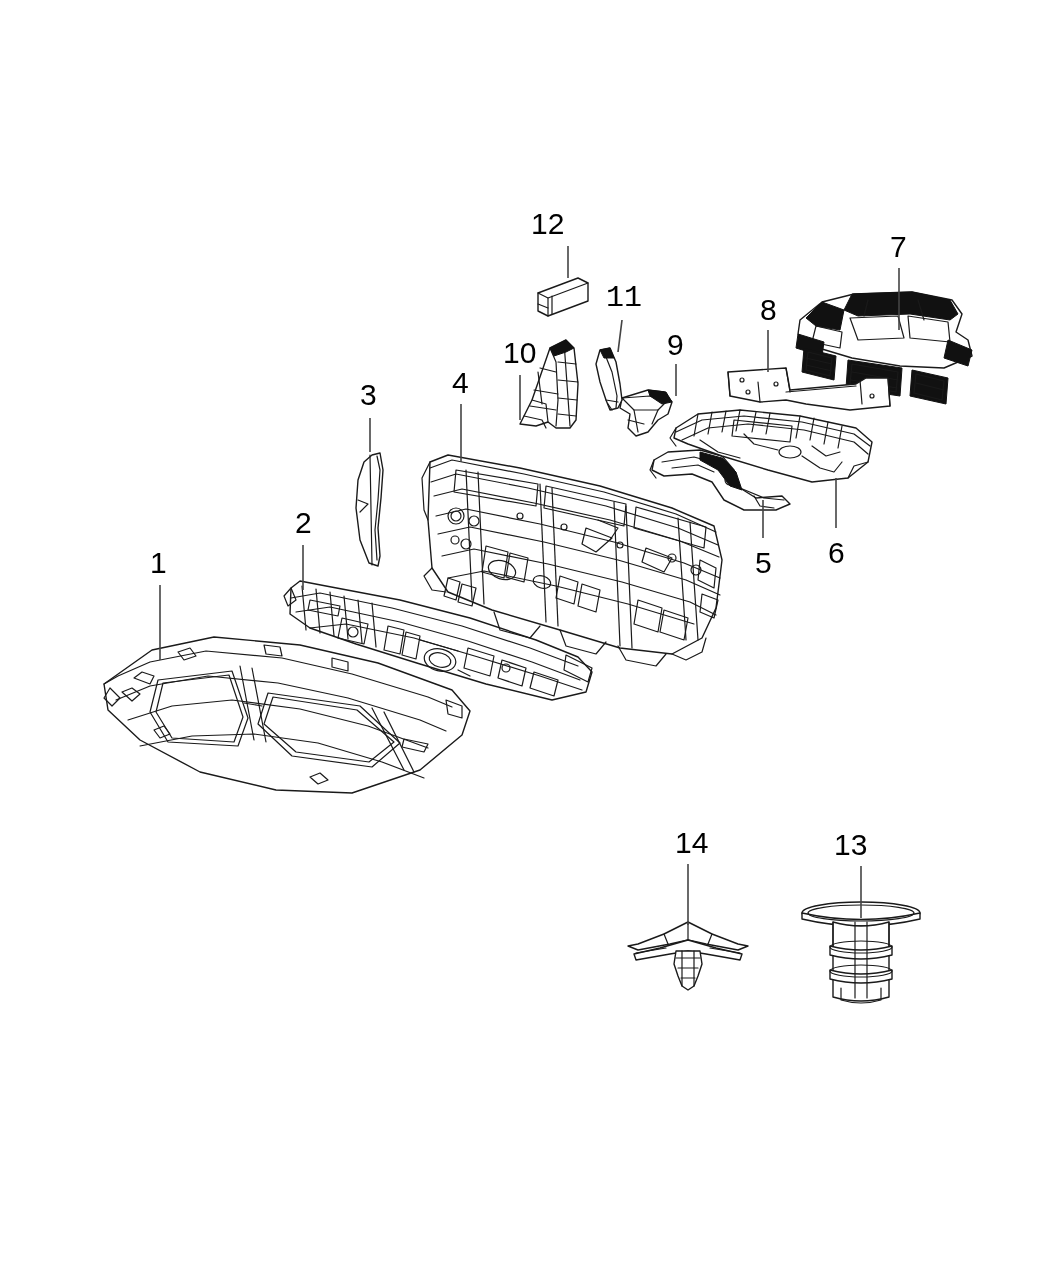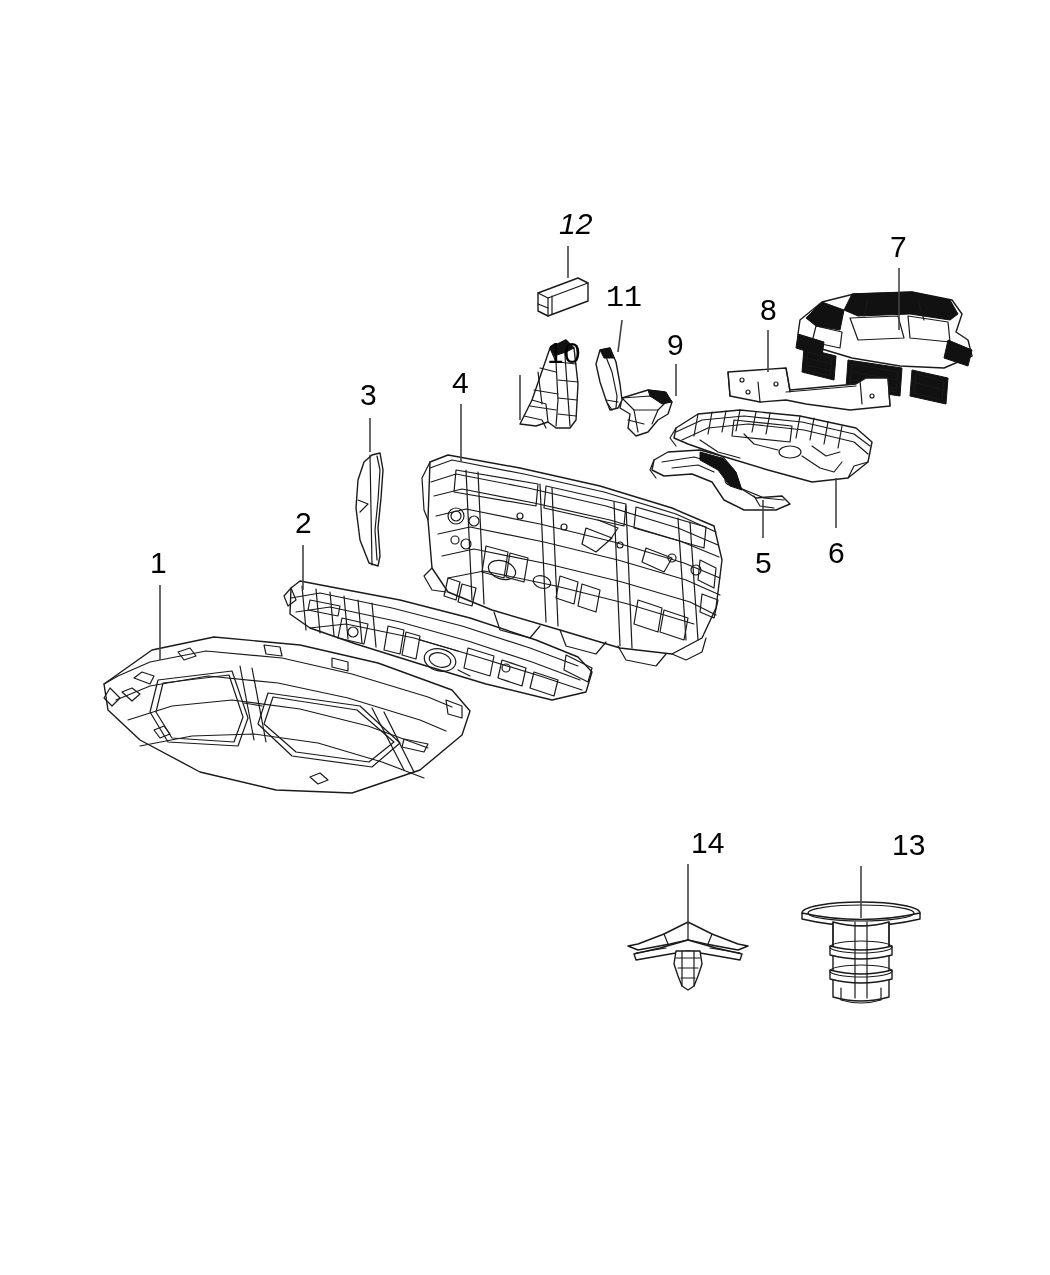--- a/index.html
+++ b/index.html
@@ -351,19 +351,19 @@
 
   <div class="callout-label" id="lab-1" style="left: 150px; top: 548px;">1</div>
   <div class="callout-label" id="lab-2" style="left: 295px; top: 508px;">2</div>
   <div class="callout-label" id="lab-3" style="left: 360px; top: 380px;">3</div>
   <div class="callout-label" id="lab-4" style="left: 452px; top: 368px;">4</div>
   <div class="callout-label" id="lab-5" style="left: 755px; top: 548px;">5</div>
   <div class="callout-label" id="lab-6" style="left: 828px; top: 538px;">6</div>
   <div class="callout-label" id="lab-7" style="left: 890px; top: 232px;">7</div>
   <div class="callout-label" id="lab-8" style="left: 760px; top: 295px;">8</div>
   <div class="callout-label" id="lab-9" style="left: 667px; top: 330px;">9</div>
-  <div class="callout-label" id="lab-10" style="left: 503px; top: 338px; margin-left: 44px;">10</div>
+  <div class="callout-label" id="lab-10" style="left: 503px; top: 338px;">10</div>
   <div class="callout-label" id="lab-11" style="left: 606px; top: 283px; font-family: Liberation Mono, monospace;">11</div>
-  <div class="callout-label" id="lab-12" style="left: 559px; top: 209px; font-style: italic;">12</div>
-  <div class="callout-label" id="lab-13" style="left: 892px; top: 830px; text-align: right;">13</div>
-  <div class="callout-label" id="lab-14" style="left: 675px; top: 828px; margin-left: 16px;">14</div>
+  <div class="callout-label" id="lab-12" style="left: 531px; top: 209px;">12</div>
+  <div class="callout-label" id="lab-13" style="left: 834px; top: 830px; text-align: right;">13</div>
+  <div class="callout-label" id="lab-14" style="left: 675px; top: 828px;">14</div>
 
 </div>
 
 </body></html>

